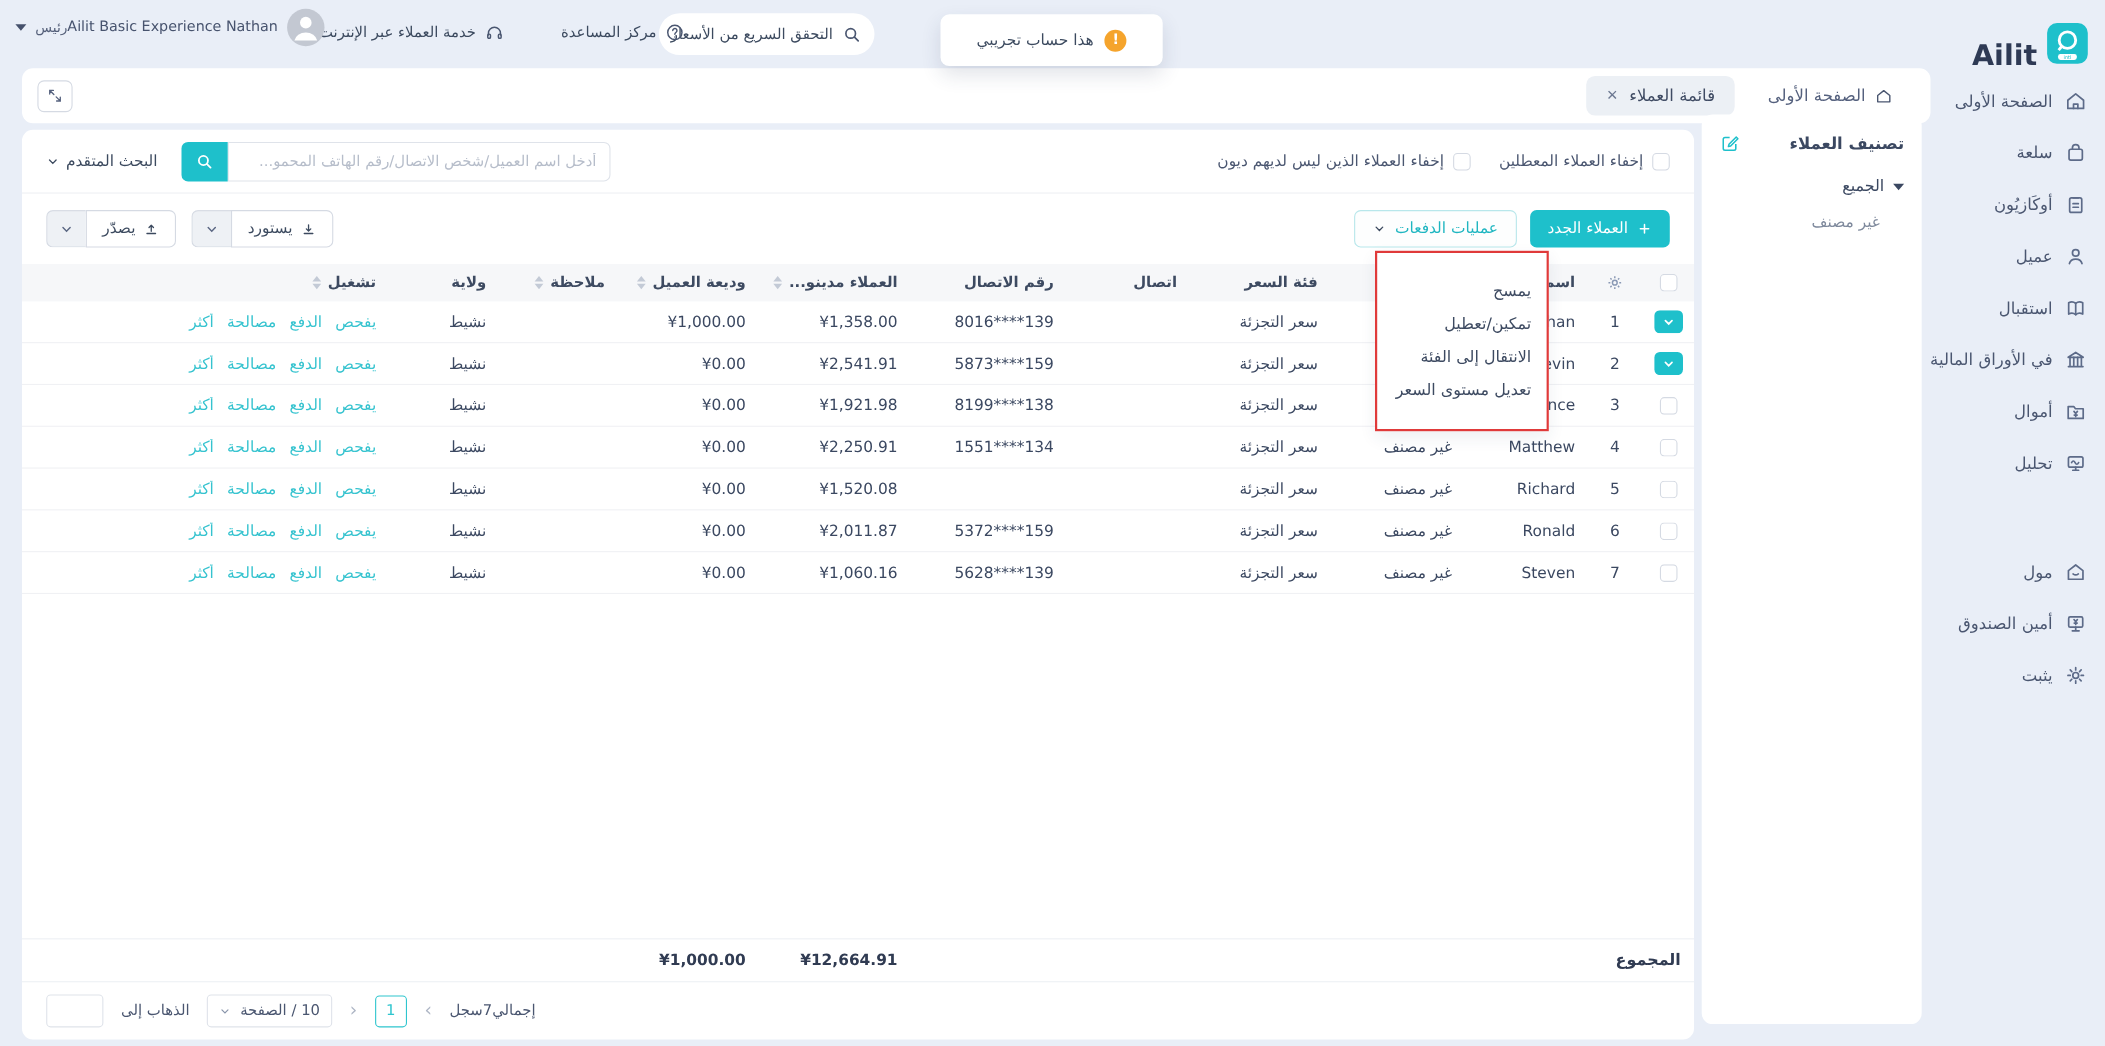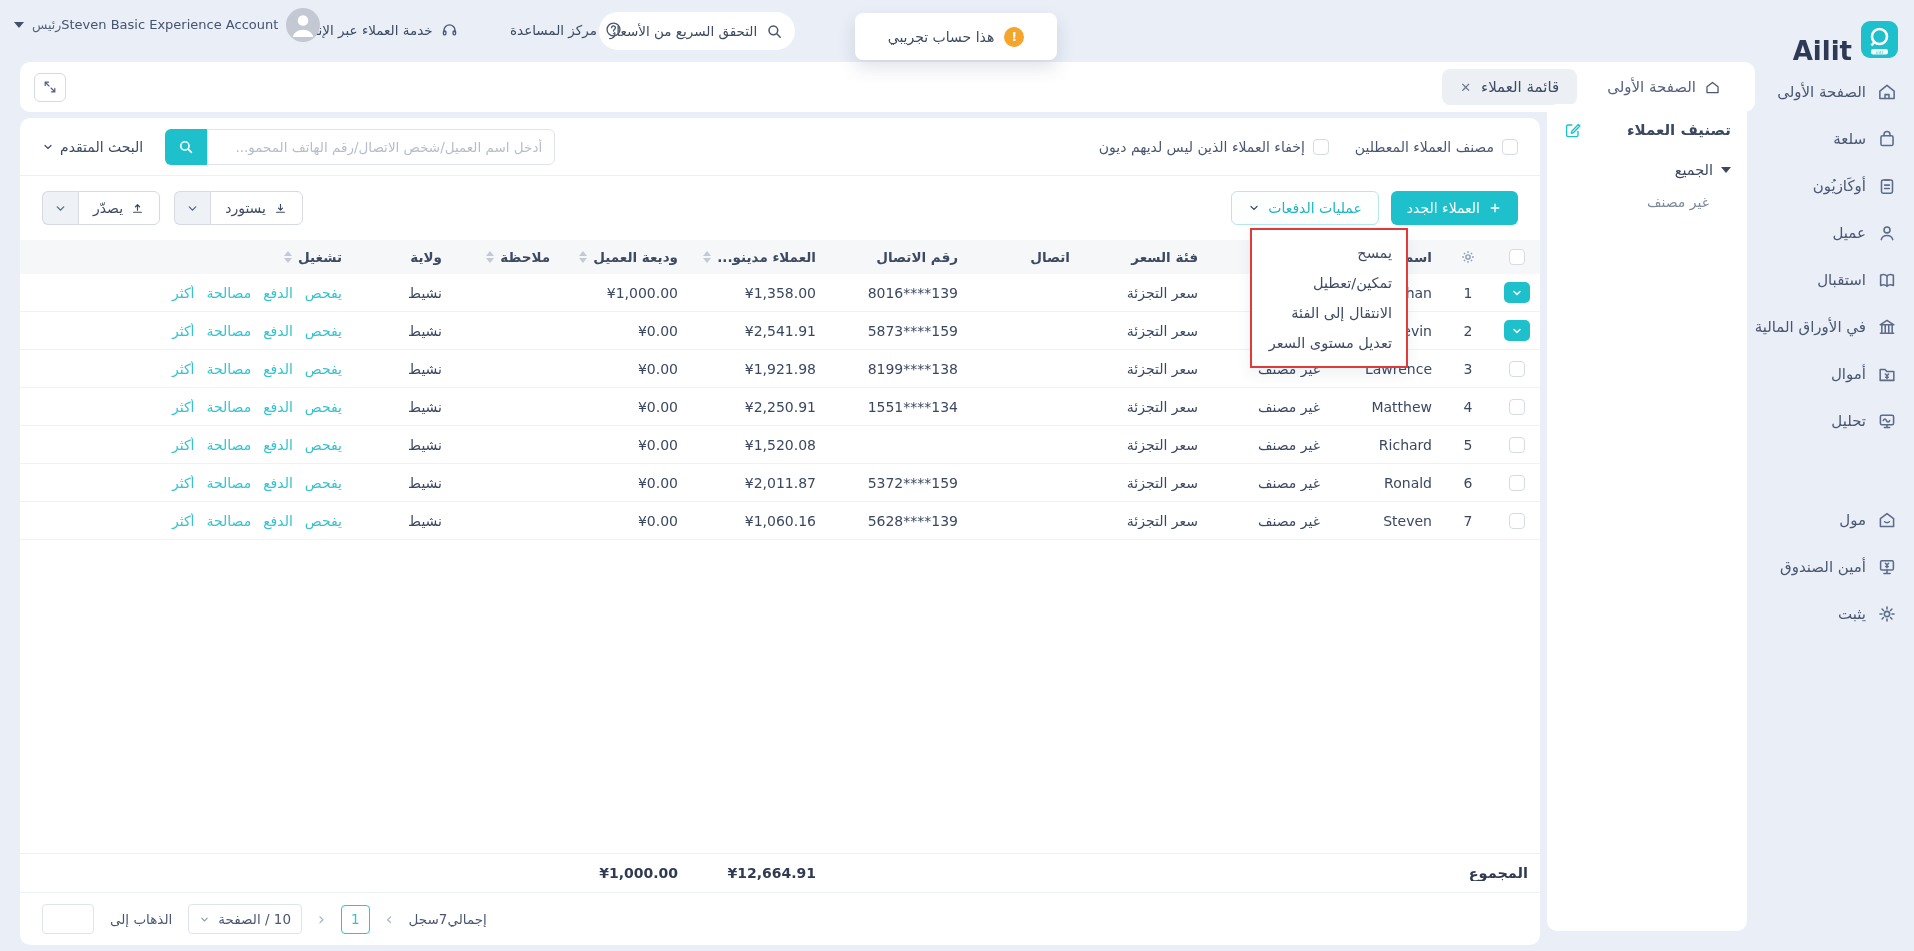--- a/index.html
+++ b/index.html
@@ -143,21 +143,21 @@
   .pgrow { height:52px; display:flex; align-items:center; justify-content:flex-end; gap:16px; padding:0 22px; font-size:13.5px; color:#4a5670; }
   .pg-arrow { color:#aeb6c5; font-size:17px; cursor:pointer; line-height:1; }
   .pg-page { width:29px; height:29px; border:1px solid #2ec5ce; color:#2ec5ce; border-radius:4px; display:flex; align-items:center;
     justify-content:center; font-size:13.5px; cursor:pointer; }
   .pg-size { height:30px; border:1px solid #dfe3ea; border-radius:4px; padding:0 10px; display:flex; align-items:center; gap:8px; cursor:pointer; }
   .pg-size .caret-sm { width:11px; height:11px; color:#8a96ab; }
   .pg-goto-input { width:52px; height:30px; border:1px solid #dfe3ea; border-radius:4px; outline:none; padding:0 6px; font-family:inherit; }
 
   
   .batch-menu { position:absolute; left:1250px; top:228px; width:158px; background:#fff; border:2px solid #e03a3a;
-    z-index:40; padding:8px 0; box-shadow:0 6px 14px rgba(40,60,90,.08); }
+    z-index:40; padding:20px 0; box-shadow:0 6px 14px rgba(40,60,90,.08); }
   .batch-item { padding:7px 14px; font-size:14.5px; color:#3d4a61; text-align:right; cursor:pointer; white-space:nowrap; }
 </style>
 </head>
 <body>
 
 <div class="topbar">
   <div class="brand">
     <span class="brand-icon">
       <svg viewBox="0 0 37 37" fill="none" stroke="#fff" stroke-width="2.6">
         <circle cx="18.5" cy="15.5" r="7.5"></circle>
@@ -202,21 +202,21 @@
         <rect x="13.8" y="11.6" width="2.6" height="4" rx="1.1"></rect>
       </svg>
     </span>
     <span>خدمة العملاء عبر الإنترنت</span>
   </div>
 
   <div class="account">
     <span class="acct-caret"></span>
     <span class="acct-text">
       <span class="acct-role">رئيس</span>
-      <span class="acct-name">Steven Basic Experience Account</span>
+      <span class="acct-name">Ailit Basic Experience Nathan</span>
     </span>
     <span class="avatar">
       <svg viewBox="0 0 20 20">
           <circle cx="10" cy="7.4" r="3.1" fill="#fff"></circle>
           <path d="M3.9 17a6.2 5.2 0 0 1 12.2 0z" fill="#fff"></path>
         </svg>
     </span>
   </div>
 </div>
 
@@ -361,21 +361,21 @@
   </div>
   <div class="tree-child">غير مصنف</div>
 </div>
 
 <div class="card">
 
   <div class="filter-row">
     <div class="filter-group">
       <label class="chk-item">
         <span class="cbx"></span>
-        <span>مصنف العملاء المعطلين</span>
+        <span>إخفاء العملاء المعطلين</span>
       </label>
       <label class="chk-item">
         <span class="cbx"></span>
         <span>إخفاء العملاء الذين ليس لديهم ديون</span>
       </label>
     </div>
     <div class="search-group">
       <input class="search-input" placeholder="أدخل اسم العميل/شخص الاتصال/رقم الهاتف المحمو..." style="">
       <button class="search-btn">
         <svg viewBox="0 0 20 20" width="18" height="18" fill="none" stroke="currentColor" stroke-width="1.8" stroke-linecap="round">

